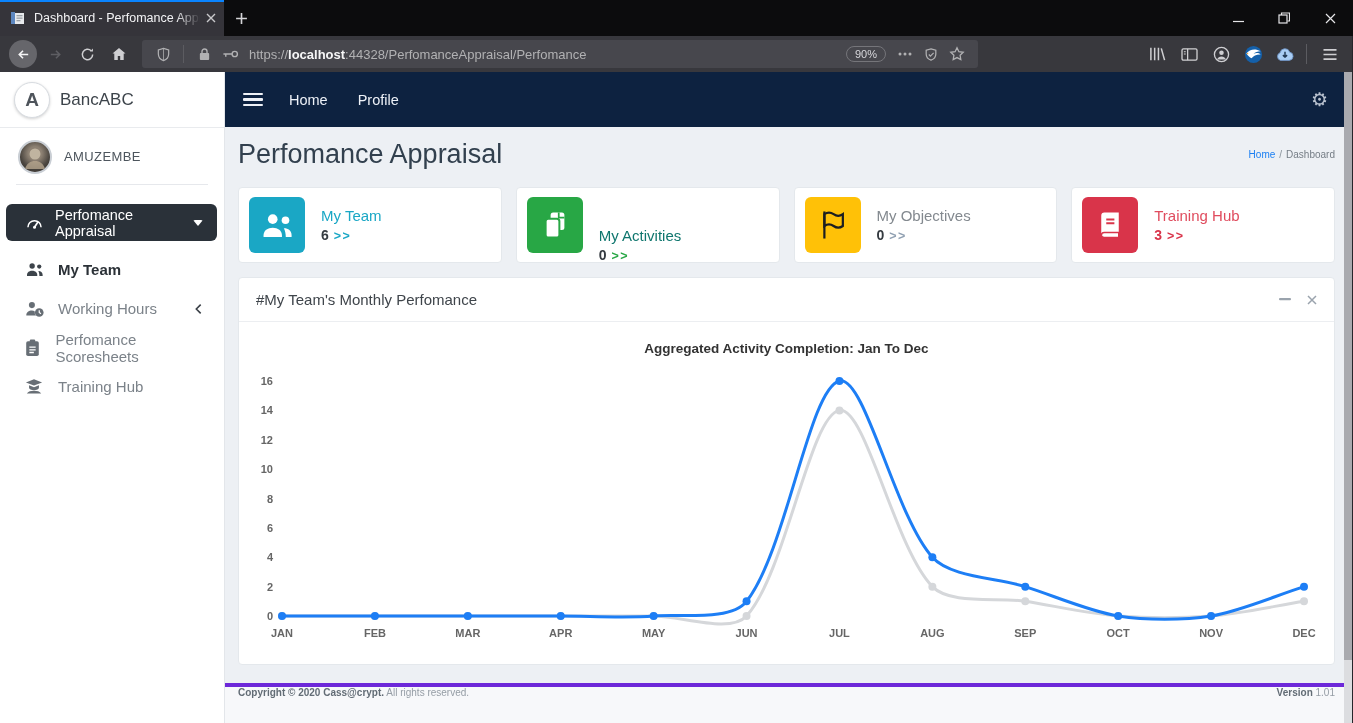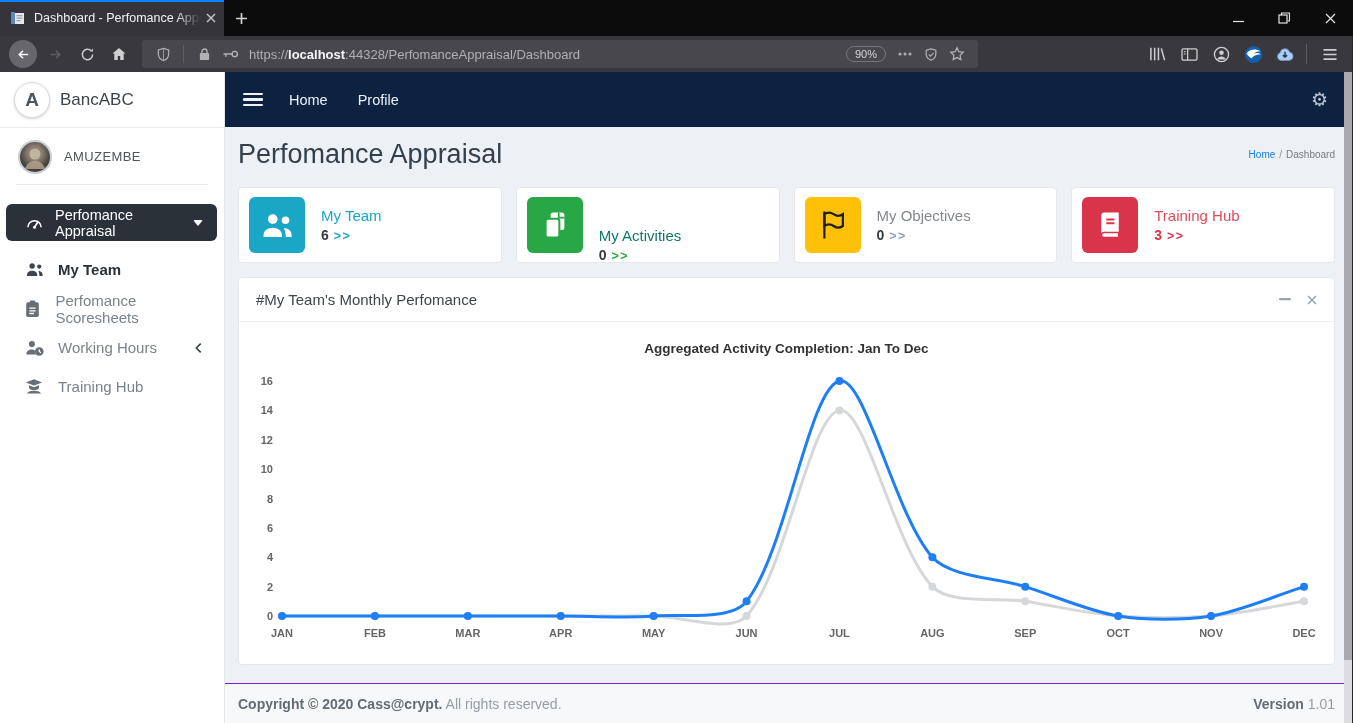--- a/index.html
+++ b/index.html
@@ -76,21 +76,21 @@
   .card-title { font-size:15px; line-height:1.35; }
   .card-count { font-size:14px; font-weight:bold; }
   .card-arrows { font-size:12.5px; font-weight:bold; letter-spacing:1.5px; margin-left:5px; }
 
   .panel { margin-top:14px; background:#fff; border:1px solid #e4e8ec; border-radius:4px; }
   .panel-head { height:44px; display:flex; align-items:center; padding:0 17px; border-bottom:1px solid #eceef1; }
   .panel-title { font-size:15px; color:#3f454b; }
   .panel-actions { margin-left:auto; display:flex; align-items:center; gap:16px; color:#9aa3ad; }
   .panel-body { padding:4px 0 8px 0; }
 
-  .footer { height:40px; background:#f7f8fa; border-top:1px solid #6d28d9; display:flex; align-items:center; padding:0 18px 0 13px; font-size:14px; flex:0 0 auto; }
+  .footer { height:40px; background:#f7f8fa; border-top:4px solid #6d28d9; display:flex; align-items:flex-start; padding:0 18px 0 13px; font-size:10px; flex:0 0 auto; }
   .ft-left b, .ft-right b { color:#626c75; }
   .ft-left { color:#959da5; }
   .ft-right { margin-left:auto; color:#959da5; }
 
   .scrollbar { position:absolute; right:1px; top:72px; width:8px; height:651px; background:#dcdde0; }
   .scrollbar .thumb { position:absolute; top:0; left:0; right:0; height:588px; background:#a9aaaf; }
   .win-edge { position:absolute; right:0; top:36px; width:1px; height:687px; background:#26262b; }
 </style>
 </head>
 <body>
@@ -175,21 +175,21 @@
           <rect x="2" y="6.5" width="10" height="7.5" rx="1"></rect>
           <path d="M4.3 6.5V4.8a2.7 2.7 0 0 1 5.4 0v1.7" fill="none" stroke="#b1b1b3" stroke-width="1.5"></path>
         </svg>
     </span>
     <span class="urlbar-ico">
       <svg width="17" height="12" viewBox="0 0 18 12" fill="none" stroke="#b1b1b3" stroke-width="1.5">
           <circle cx="13.5" cy="6" r="2.8"></circle>
           <path d="M10.5 6H1.5M4 6v3"></path>
         </svg>
     </span>
-    <span class="url-text"><span>https://</span><b>localhost</b><span>:44328/PerfomanceAppraisal/Dashboard</span></span>
+    <span class="url-text"><span>https://</span><b>localhost</b><span>:44328/PerfomanceAppraisal/Perfomance</span></span>
     <span class="zoom-pill">90%</span>
     <span class="urlbar-ico">
       <svg width="14" height="4" viewBox="0 0 14 4" fill="#b1b1b3">
           <circle cx="2" cy="2" r="1.5"></circle>
           <circle cx="7" cy="2" r="1.5"></circle>
           <circle cx="12" cy="2" r="1.5"></circle>
         </svg>
     </span>
     <span class="urlbar-ico">
       <svg width="14" height="15" viewBox="0 0 16 16" fill="none" stroke="#b1b1b3" stroke-width="1.4">
@@ -278,43 +278,43 @@
               <circle cx="9" cy="5" r="3.4"></circle>
               <path d="M2.5 16.5c0-3.4 2.9-5.4 6.5-5.4s6.5 2 6.5 5.4v1.2h-13z"></path>
               <circle cx="18" cy="5.8" r="2.7"></circle>
               <path d="M16.8 11.4c3-.1 5.5 1.8 5.5 4.8v1.5h-4.1c0-2.6-.5-4.7-1.4-6.3z"></path>
             </svg>
         </span>
         <span>My Team</span>
       </div>
       <div class="menu-item">
         <span class="mi-ico">
-          <svg width="15" height="18" viewBox="0 0 16 20" fill="currentColor">
-              <rect x="1" y="2.5" width="14" height="16.5" rx="2"></rect>
-              <rect x="5" y="0.5" width="6" height="4" rx="1.2"></rect>
-              <path d="M4.5 9h7M4.5 12h7M4.5 15h5" stroke="#fff" stroke-width="1.5" fill="none"></path>
-            </svg>
-        </span>
-        <span>Perfomance Scoresheets</span>
-      </div>
-      <div class="menu-item">
-        <span class="mi-ico">
           <svg width="19" height="16" viewBox="0 0 22 18" fill="currentColor">
               <circle cx="8" cy="4.5" r="3.5"></circle>
               <path d="M1.5 16.5c0-3.6 2.9-5.7 6.5-5.7 1.2 0 2.3.2 3.2.7a6.5 6.5 0 0 0 1.6 5z"></path>
               <circle cx="16.5" cy="13" r="5"></circle>
               <path d="M16.5 10.5V13l2 1.4" stroke="#fff" stroke-width="1.4" fill="none"></path>
             </svg>
         </span>
         <span>Working Hours</span>
         <span class="mi-chev">
           <svg width="7" height="12" viewBox="0 0 8 12" fill="none" stroke="currentColor" stroke-width="1.8">
               <path d="M6.5 1L1.5 6l5 5"></path>
             </svg>
         </span>
+      </div>
+      <div class="menu-item">
+        <span class="mi-ico">
+          <svg width="15" height="18" viewBox="0 0 16 20" fill="currentColor">
+              <rect x="1" y="2.5" width="14" height="16.5" rx="2"></rect>
+              <rect x="5" y="0.5" width="6" height="4" rx="1.2"></rect>
+              <path d="M4.5 9h7M4.5 12h7M4.5 15h5" stroke="#fff" stroke-width="1.5" fill="none"></path>
+            </svg>
+        </span>
+        <span>Perfomance Scoresheets</span>
       </div>
       <div class="menu-item">
         <span class="mi-ico">
           <svg width="18" height="17" viewBox="0 0 20 18" fill="currentColor">
               <path d="M10 1L1 4.5l9 3.5 9-3.5z"></path>
               <path d="M4.5 7.5v3c0 1.6 2.5 2.8 5.5 2.8s5.5-1.2 5.5-2.8v-3L10 9.8z"></path>
               <path d="M2 16.8c1.5-2.2 4.5-3 8-3s6.5.8 8 3z"></path>
             </svg>
         </span>
         <span>Training Hub</span>

